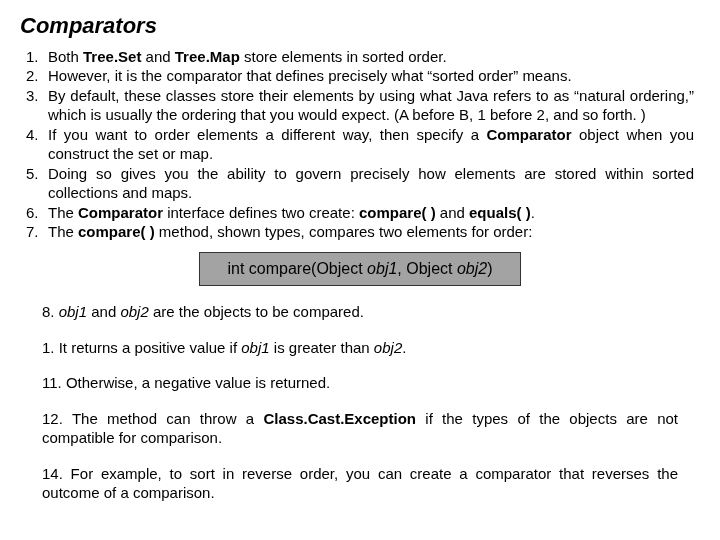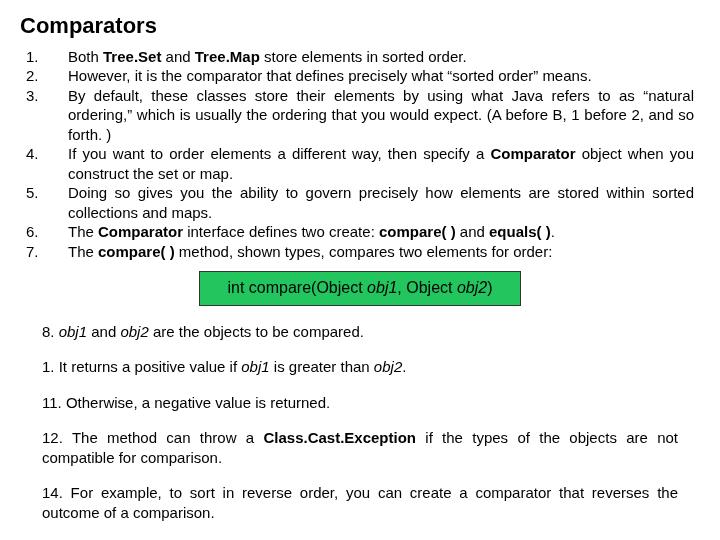--- a/index.html
+++ b/index.html
@@ -11,41 +11,41 @@
     background: #fff;
     width: 720px;
     height: 540px;
     box-sizing: border-box;
     line-height: 1.3;
   }
   .title {
     font-size: 22px;
     font-weight: bold;
     margin-bottom: 6px;
+    font-style: italic;
   }
   .list1 {
     margin: 0 0 10px 0;
     padding: 0 6px 0 6px;
   }
   .li1 {
     display: flex;
     text-align: justify;
     margin: 0;
   }
   .num {
     flex: 0 0 22px;
   }
   .txt {
     flex: 1;
-    margin-left: 20px;
   }
   .codebox {
     width: 300px;
     margin: 10px auto 12px auto;
-    background: #22c55e;
+    background: #a3a3a3;
     border: 1px solid #333;
     padding: 6px 10px;
     text-align: center;
     font-size: 16px;
   }
   .list2 {
     margin: 0;
     padding: 0 6px;
   }
   .li2 {

